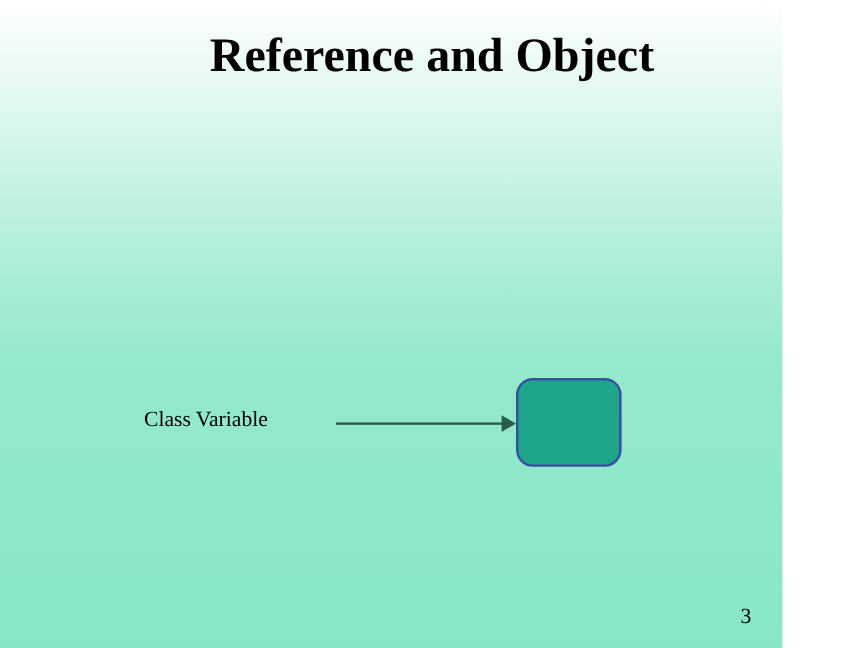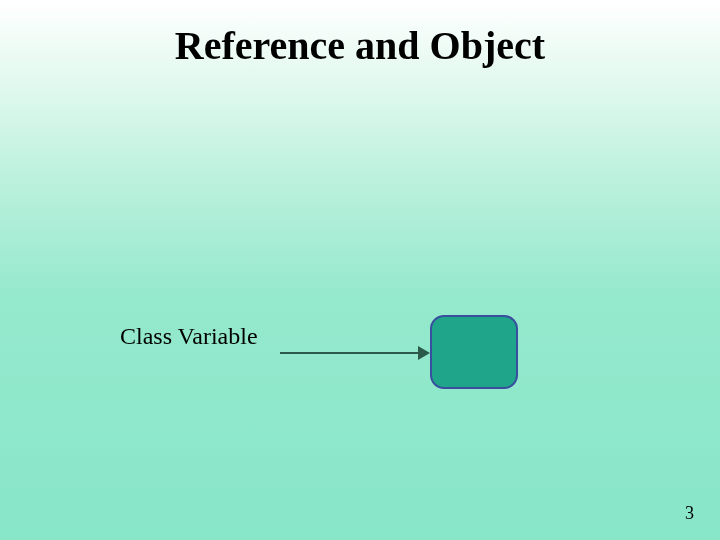--- a/index.html
+++ b/index.html
@@ -3,21 +3,21 @@
 <meta charset="utf-8">
 <style>
   html, body {
     margin: 0;
     padding: 0;
     width: 720px;
     height: 540px;
     overflow: hidden;
   }
   .slide {
-    width: 720px;
+    width: 652px;
     height: 540px;
     position: relative;
     background: linear-gradient(to bottom,
       #ffffff 0%,
       #e8faf2 12%,
       #b8f0dc 35%,
       #95e9cd 55%,
       #88e6c8 100%);
     font-family: "Times New Roman", Times, serif;
     color: #000;
@@ -44,22 +44,22 @@
   .diagram {
     position: absolute;
     top: 315px;
     left: 120px;
     width: 480px;
     height: 80px;
   }
   .diag-label {
     position: absolute;
     left: 0;
-    top: 8px;
-    font-size: 24px;
+    top: 24px;
+    font-size: 18px;
   }
   .arrow-line {
     position: absolute;
     left: 160px;
     top: 37px;
     width: 140px;
     height: 2px;
     background: #2c5a4a;
   }
   .arrow-head {

